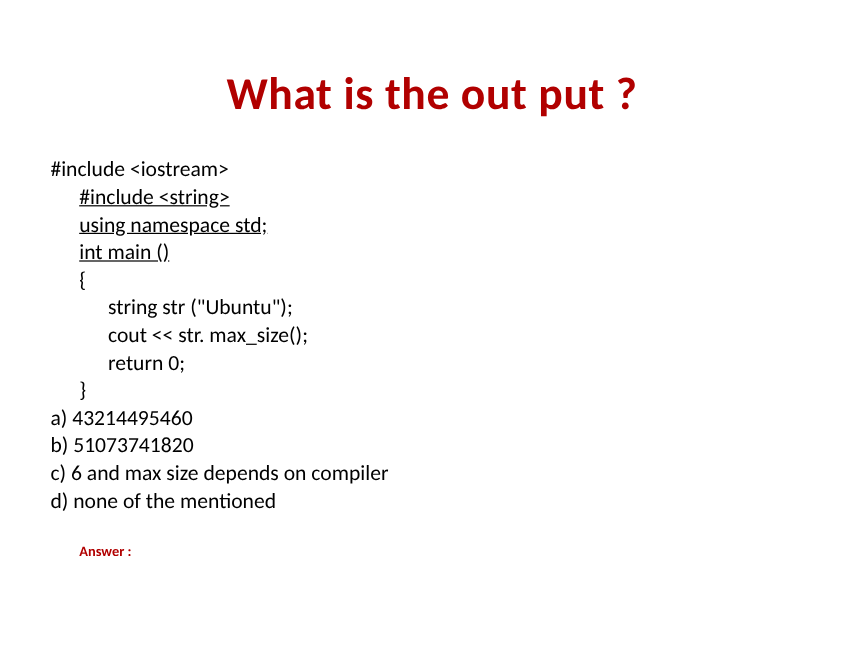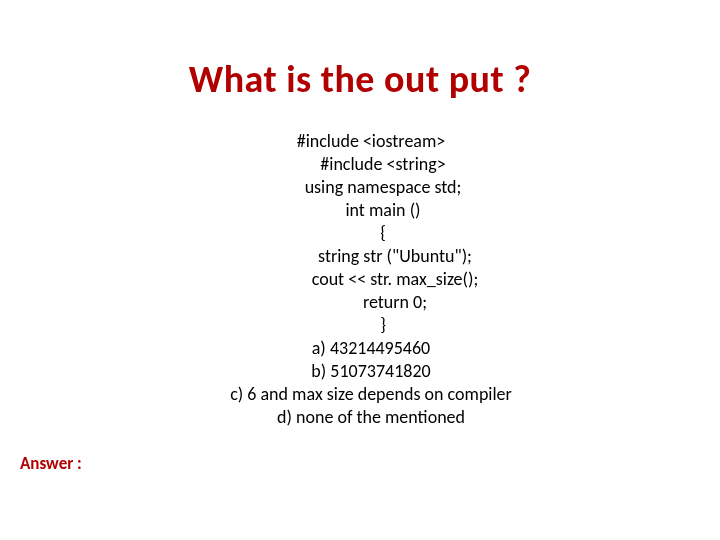--- a/index.html
+++ b/index.html
@@ -26,30 +26,29 @@
     padding-top: 56px;
     padding-bottom: 28px;
     letter-spacing: 0.5px;
   }
   .body {
     padding-left: 42px;
     padding-right: 20px;
     font-size: 18px;
     line-height: 1.28;
     color: #000;
-    text-align: center;
   }
   .code-line {
     white-space: pre;
   }
-  .indent1 { padding-left: 24px; }
+  .indent1 { padding-left: 24px; text-decoration: underline; }
   .indent2 { padding-left: 48px; }
   .answer {
-    padding-left: 20px;
-    font-size: 17px;
+    padding-left: 66px;
+    font-size: 12px;
     font-weight: 700;
     color: #b10000;
     margin-top: 24px;
   }
 </style>
 </head>
 <body>
 
 <div class="slide">
 

